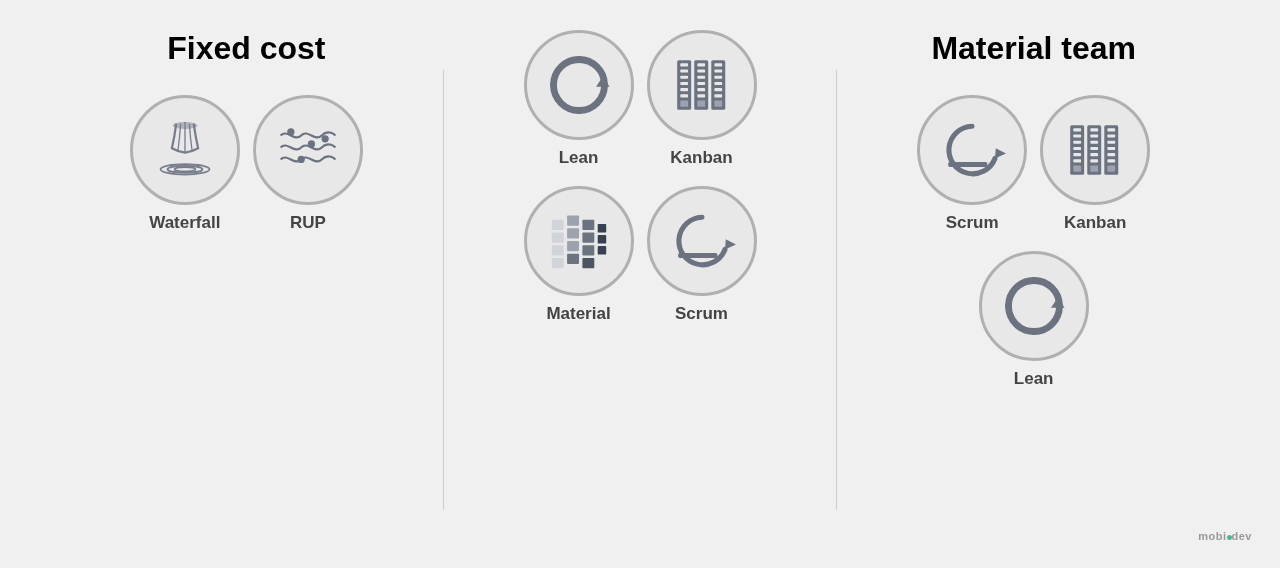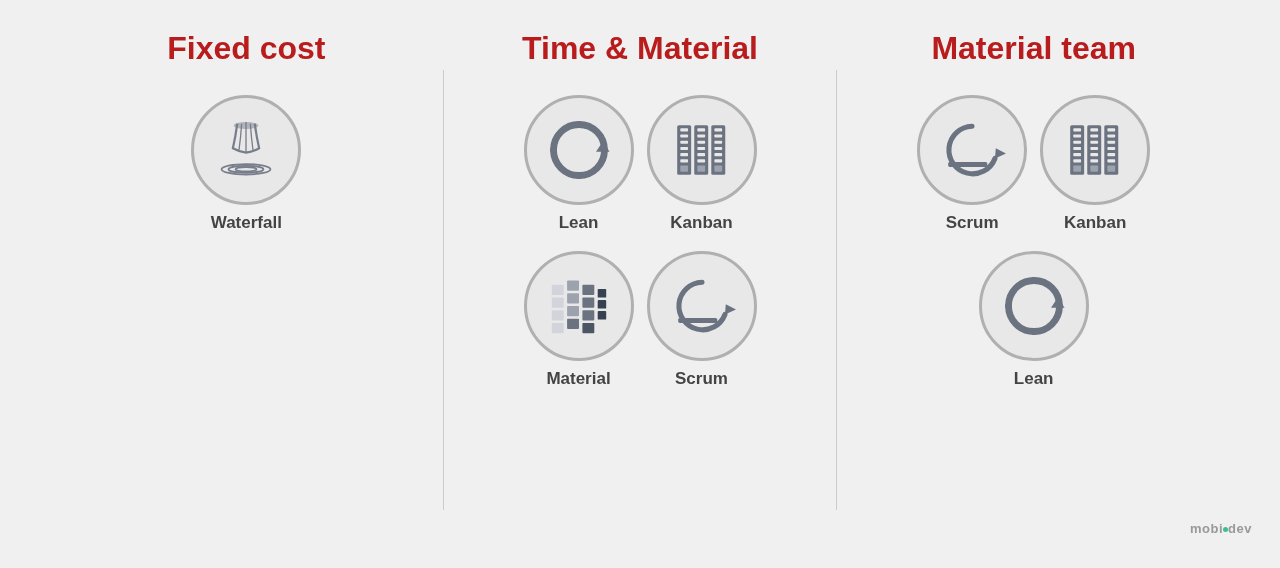--- a/index.html
+++ b/index.html
@@ -31,21 +31,21 @@
       flex: 1;
       display: flex;
       flex-direction: column;
       align-items: center;
       padding: 0 20px;
     }
 
     .section-title {
       font-size: 32px;
       font-weight: 700;
-      color: #b91c1c;
+      color: #000000;
       margin-bottom: 28px;
       text-align: center;
     }
 
     .icons-grid {
       display: flex;
       flex-direction: column;
       align-items: center;
       gap: 18px;
     }
@@ -94,23 +94,23 @@
     .divider {
       width: 1px;
       height: 440px;
       background: #ccc;
       margin: 40px 10px 0 10px;
       align-self: flex-start;
     }
 
     .mobidev-logo {
       position: absolute;
-      bottom: 32px;
+      bottom: 26px;
       right: 28px;
-      font-size: 13px;
+      font-size: 11px;
       color: #999;
       font-weight: 600;
       letter-spacing: 0.5px;
     }
 
     .mobidev-logo .dot {
       display: inline-block;
       width: 5px;
       height: 5px;
       background: #3dbf94;
@@ -142,29 +142,46 @@
                 <path d="M35 10 Q34 26 32 40" fill="none" stroke="#6b7280" stroke-width="1.5"></path>
                 <path d="M40 8 Q40 28 40 43" fill="none" stroke="#6b7280" stroke-width="1.5"></path>
                 <path d="M45 10 Q46 26 48 40" fill="none" stroke="#6b7280" stroke-width="1.5"></path>
 
                 <ellipse cx="40" cy="12" rx="14" ry="4" fill="#6b7280" opacity="0.5"></ellipse>
               </g>
             </svg>
           </div>
           <div class="icon-label">Waterfall</div>
         </div>
+        <div class="icon-item">
+          <div class="icon-circle">
+            <svg class="rup-svg" viewBox="0 0 80 70">
+              <g fill="none" stroke="#6b7280" stroke-width="2.5">
+
+                <path d="M8 18 C16 10, 24 26, 32 18 C40 10, 48 26, 56 18 C64 10, 72 18, 72 18" stroke-width="2.5" fill="none"></path>
+                <path d="M8 32 C16 24, 24 40, 32 32 C40 24, 48 40, 56 32 C64 24, 72 32, 72 32" stroke-width="2.5" fill="none"></path>
+                <path d="M8 46 C16 38, 24 54, 32 46 C40 38, 48 54, 56 46 C64 38, 72 46, 72 46" stroke-width="2.5" fill="none"></path>
+
+                <circle cx="20" cy="14" r="3" fill="#6b7280"></circle>
+                <circle cx="44" cy="28" r="3" fill="#6b7280"></circle>
+                <circle cx="32" cy="46" r="3" fill="#6b7280"></circle>
+                <circle cx="60" cy="22" r="3" fill="#6b7280"></circle>
+              </g>
+            </svg>
+          </div>
+          <div class="icon-label">RUP</div>
+        </div>
       </div>
 
     </div>
   </div>
 
   <div class="divider"></div>
 
   <div class="section">
-    <div class="section-title">Time &amp; Material</div>
     <div class="icons-grid">
 
       <div class="icons-row">
         <div class="icon-item">
           <div class="icon-circle">
             <svg viewBox="0 0 80 80" width="68" height="68">
 
               <g fill="#6b7280">
 
                 <path d="M40 10 A30 30 0 0 1 70 40" fill="none" stroke="#6b7280" stroke-width="8" stroke-linecap="round"></path>

